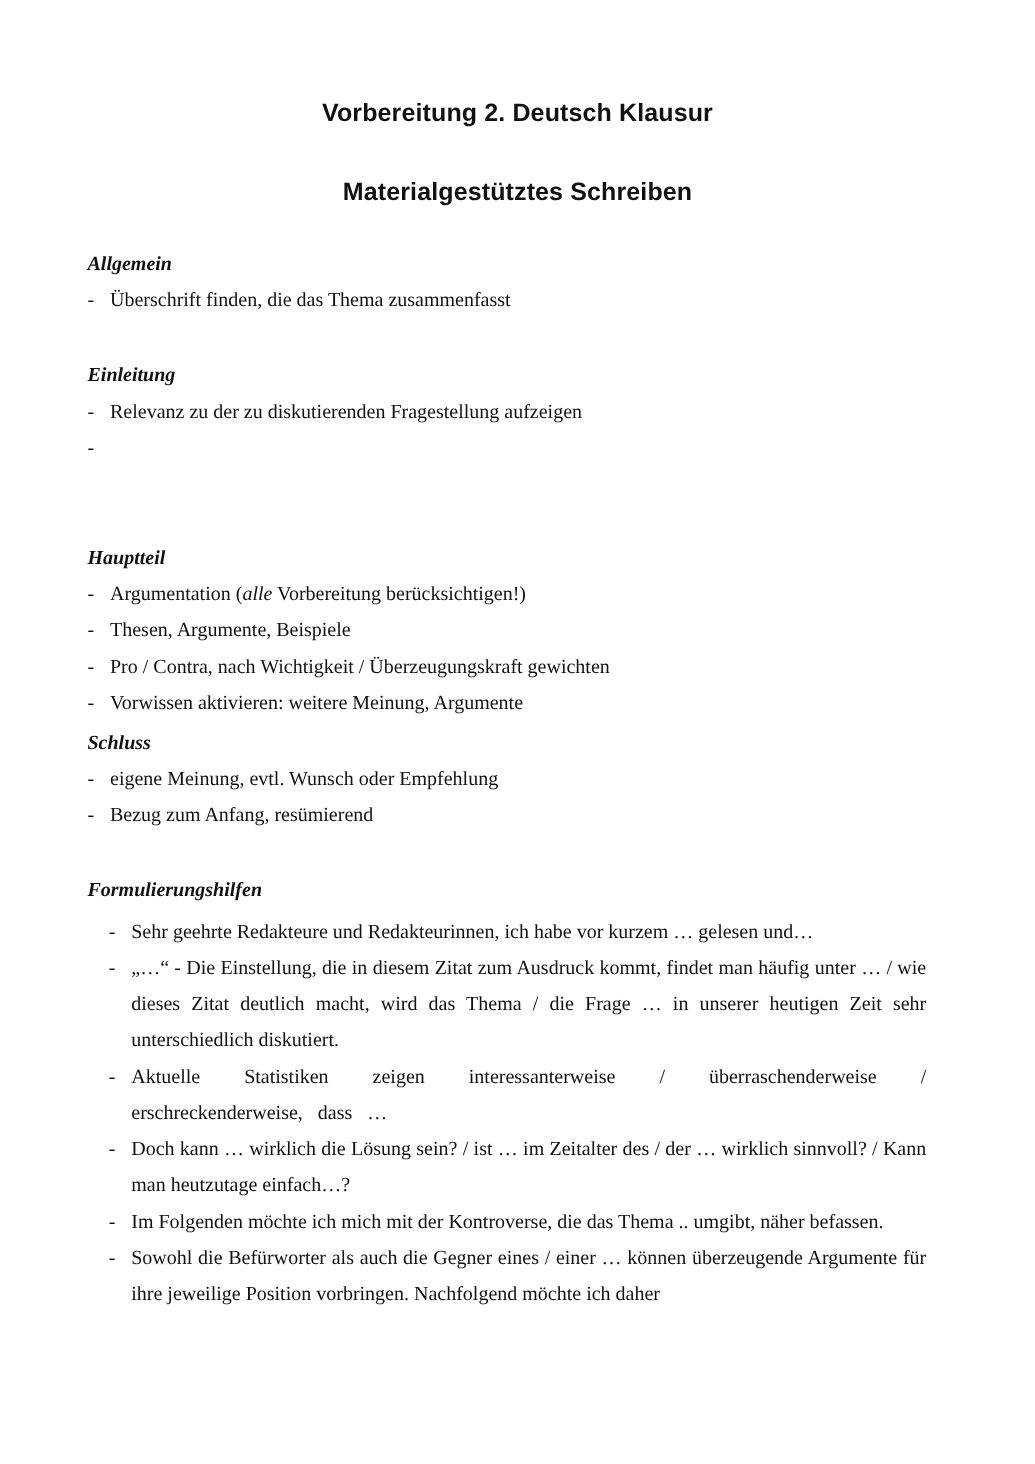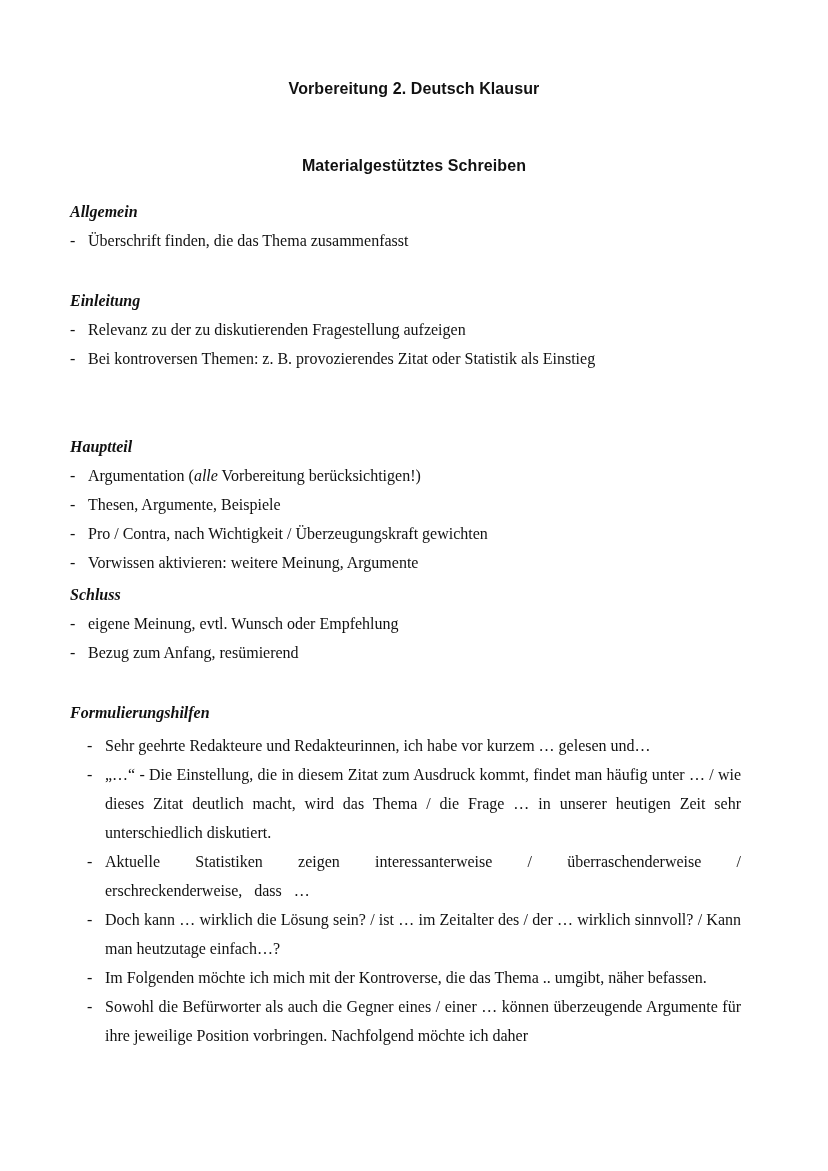--- a/index.html
+++ b/index.html
@@ -23,25 +23,25 @@
       width: 828px;
       height: 1171px;
       background: #ffffff;
     }
     .title {
       position: absolute;
       left: 0;
       width: 828px;
       text-align: center;
       font-weight: bold;
-      font-size: 16px;
+      font-size: 20px;
       letter-spacing: 0.1px;
     }
     .title-main { top: 80px; }
-    .title-sub { top: 157px; }
+    .title-sub { top: 143px; }
 
     .section {
       position: absolute;
       left: 70px;
       width: 680px;
       font-family: Liberation Serif, serif;
     }
     .section-heading {
       font-weight: bold;
       font-style: italic;
@@ -112,21 +112,20 @@
   </div>
 
   <div class="section sec-einleitung">
     <div class="section-heading">Einleitung</div>
     <div class="bullet">
       <span class="dash">-</span>
       <span>Relevanz zu der zu diskutierenden Fragestellung aufzeigen</span>
     </div>
     <div class="bullet">
       <span class="dash">-</span>
-      <span>Bei kontroversen Themen: z. B. provozierendes Zitat oder Statistik als Einstieg</span>
     </div>
   </div>
 
   <div class="section sec-hauptteil">
     <div class="section-heading">Hauptteil</div>
     <div class="bullet">
       <span class="dash">-</span>
       <span><span>Argumentation (</span><em>alle</em><span> Vorbereitung berücksichtigen!)</span></span>
     </div>
     <div class="bullet">

